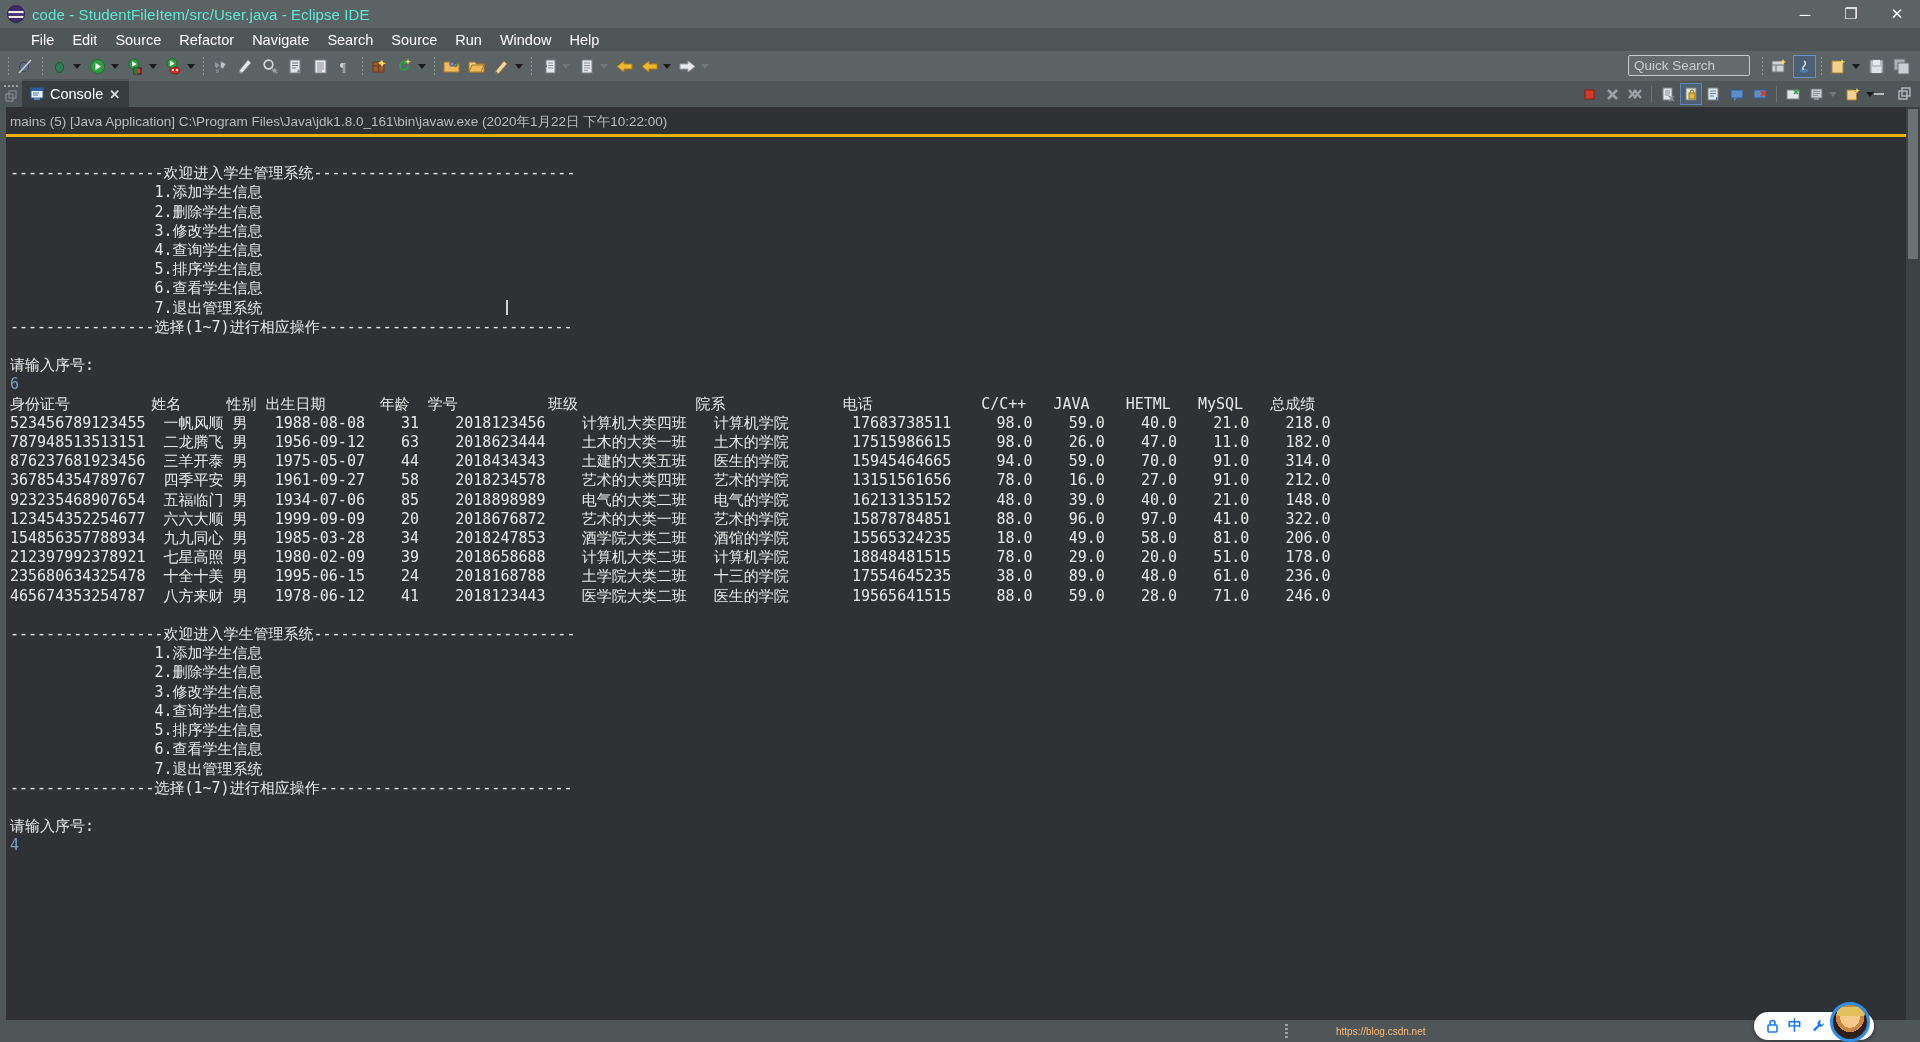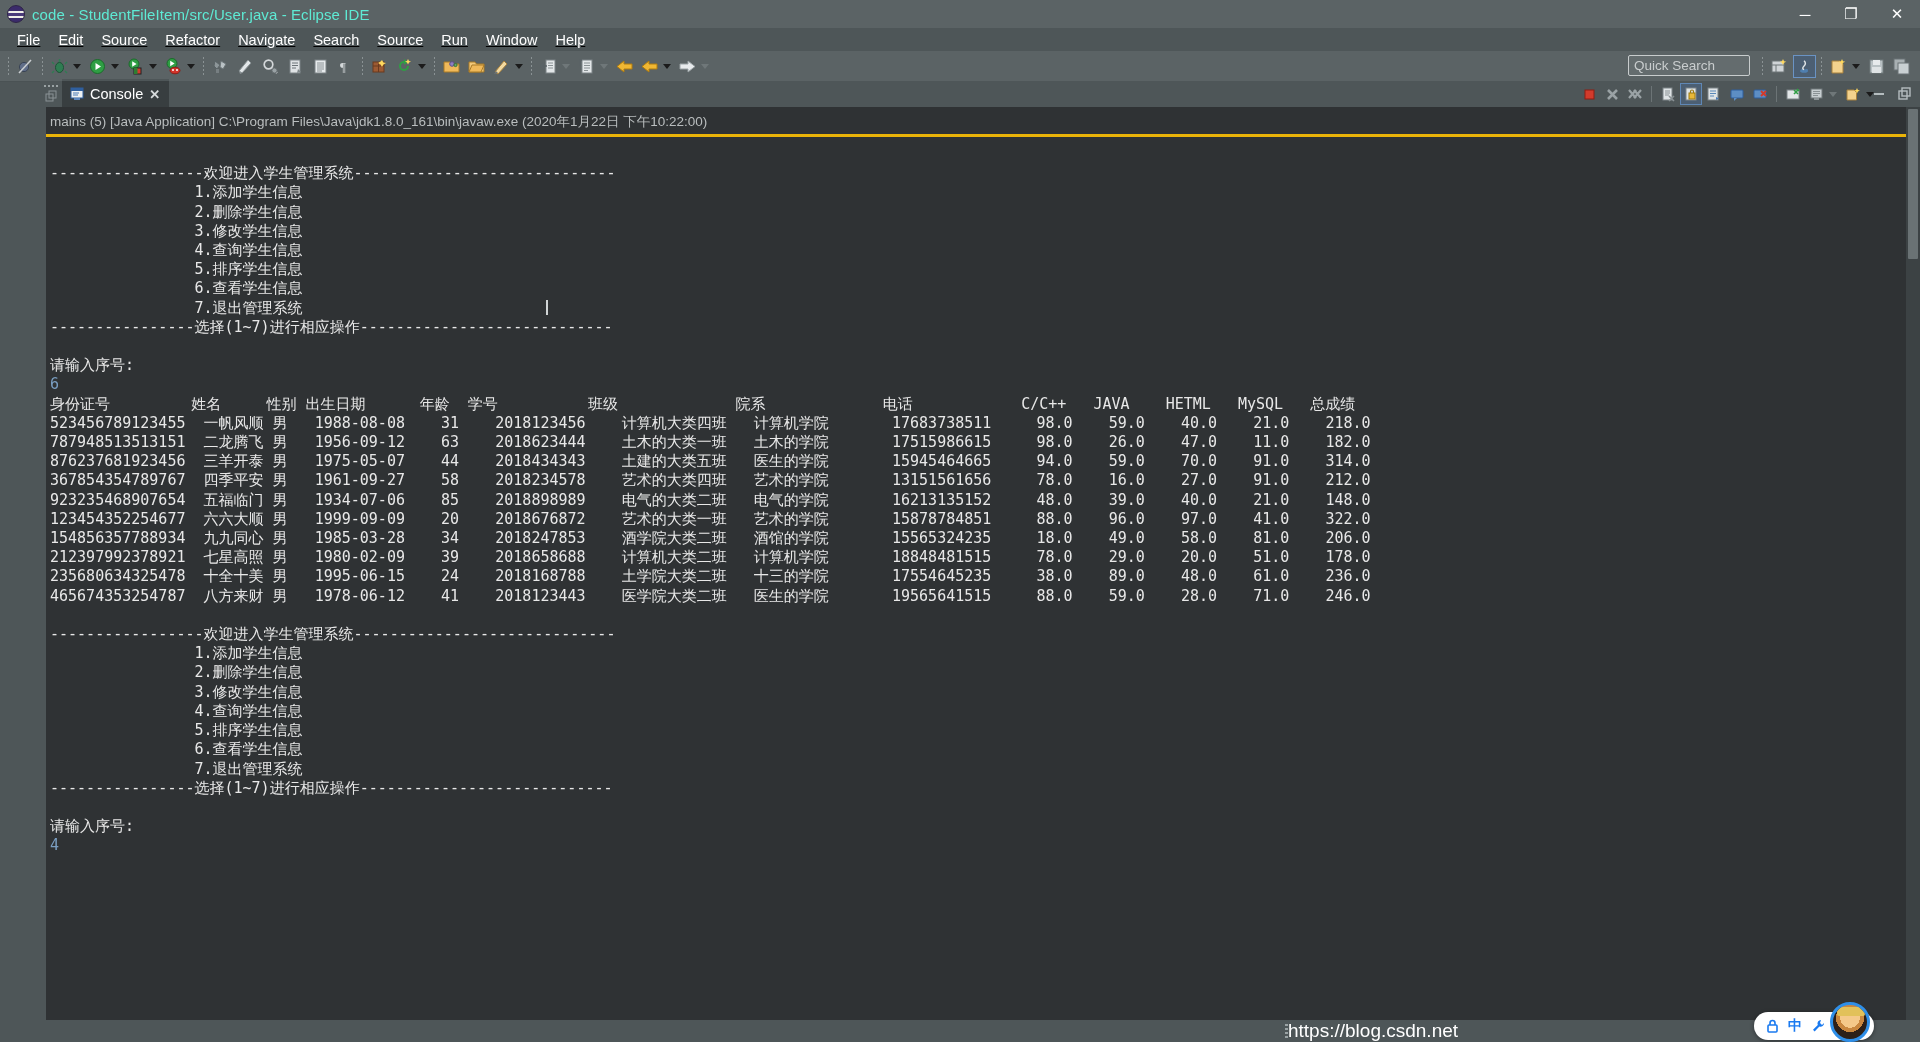--- a/index.html
+++ b/index.html
@@ -29,22 +29,21 @@
   #titlebar .win-btns{
     position:absolute;right:0;top:0;height:28px;display:flex;
   }
   #titlebar .win-btn{
     width:46px;height:28px;display:flex;align-items:center;justify-content:center;
     color:#ffffff;font-size:15px;
   }
   
   #menubar{
     height:23px;background:#4e5658;display:flex;align-items:center;
-    padding-left:8px;
-    text-decoration:underline;
+    padding-left:22px;
   }
   #menubar .mi{
     color:#ffffff;font-size:14.5px;padding:2px 9px;
   }
   
   #toolbar{
     height:30px;background:#5b6365;display:flex;align-items:center;
     padding-left:4px;position:relative;
     border-bottom:1px solid #4a5254;
   }
@@ -58,21 +57,20 @@
     width:122px;height:21px;background:#646c6e;
     border:1px solid #c8cccd;border-radius:2px;
     color:#c9cdce;font-size:13.5px;
     display:flex;align-items:center;padding-left:5px;box-sizing:border-box;
   }
   #tb-right{position:absolute;right:6px;top:0;height:30px;display:flex;align-items:center;}
   
   #viewstack{
     position:absolute;left:0;top:81px;right:0;bottom:22px;
     background:#4e5658;
-    margin-left:40px;
   }
   #tabrow{height:26px;display:flex;align-items:flex-end;position:relative;}
   #minmax-dots{
     width:22px;height:26px;display:flex;flex-direction:column;
     align-items:center;justify-content:center;
   }
   .dotrow{display:flex;gap:2px;margin-bottom:3px;}
   .dot{width:2px;height:2px;background:#9aa2a4;}
   .tabicon-fast{width:13px;height:13px;}
   #console-tab{
@@ -119,21 +117,21 @@
   #vscroll .thumb{position:absolute;left:2px;top:2px;width:10px;height:150px;background:#6a7274;border-radius:1px;}
   
   #statusbar{
     position:absolute;left:0;right:0;bottom:0;height:22px;
     background:#4e5658;display:flex;align-items:center;
   }
   #statusbar .sb-sep{
     margin-left:1285px;width:3px;height:14px;
     background:repeating-linear-gradient(180deg,#9aa2a4 0 2px,transparent 2px 4px);
   }
-  #statusbar .sb-url{color:#ffffff;font-size:19px;}
+  #statusbar .sb-url{color:#fdba74;font-size:10px;margin-left:48px;}
   
   #ime{
     position:absolute;right:46px;bottom:2px;
     height:28px;min-width:96px;background:#ffffff;border-radius:14px;
     display:flex;align-items:center;gap:9px;padding:0 12px;
     box-shadow:0 1px 4px rgba(0,0,0,.4);
   }
   #ime .g{color:#1a7af0;font-size:14px;font-weight:bold;}
   #avatar{
     position:absolute;right:4px;bottom:-2px;width:40px;height:40px;border-radius:50%;

